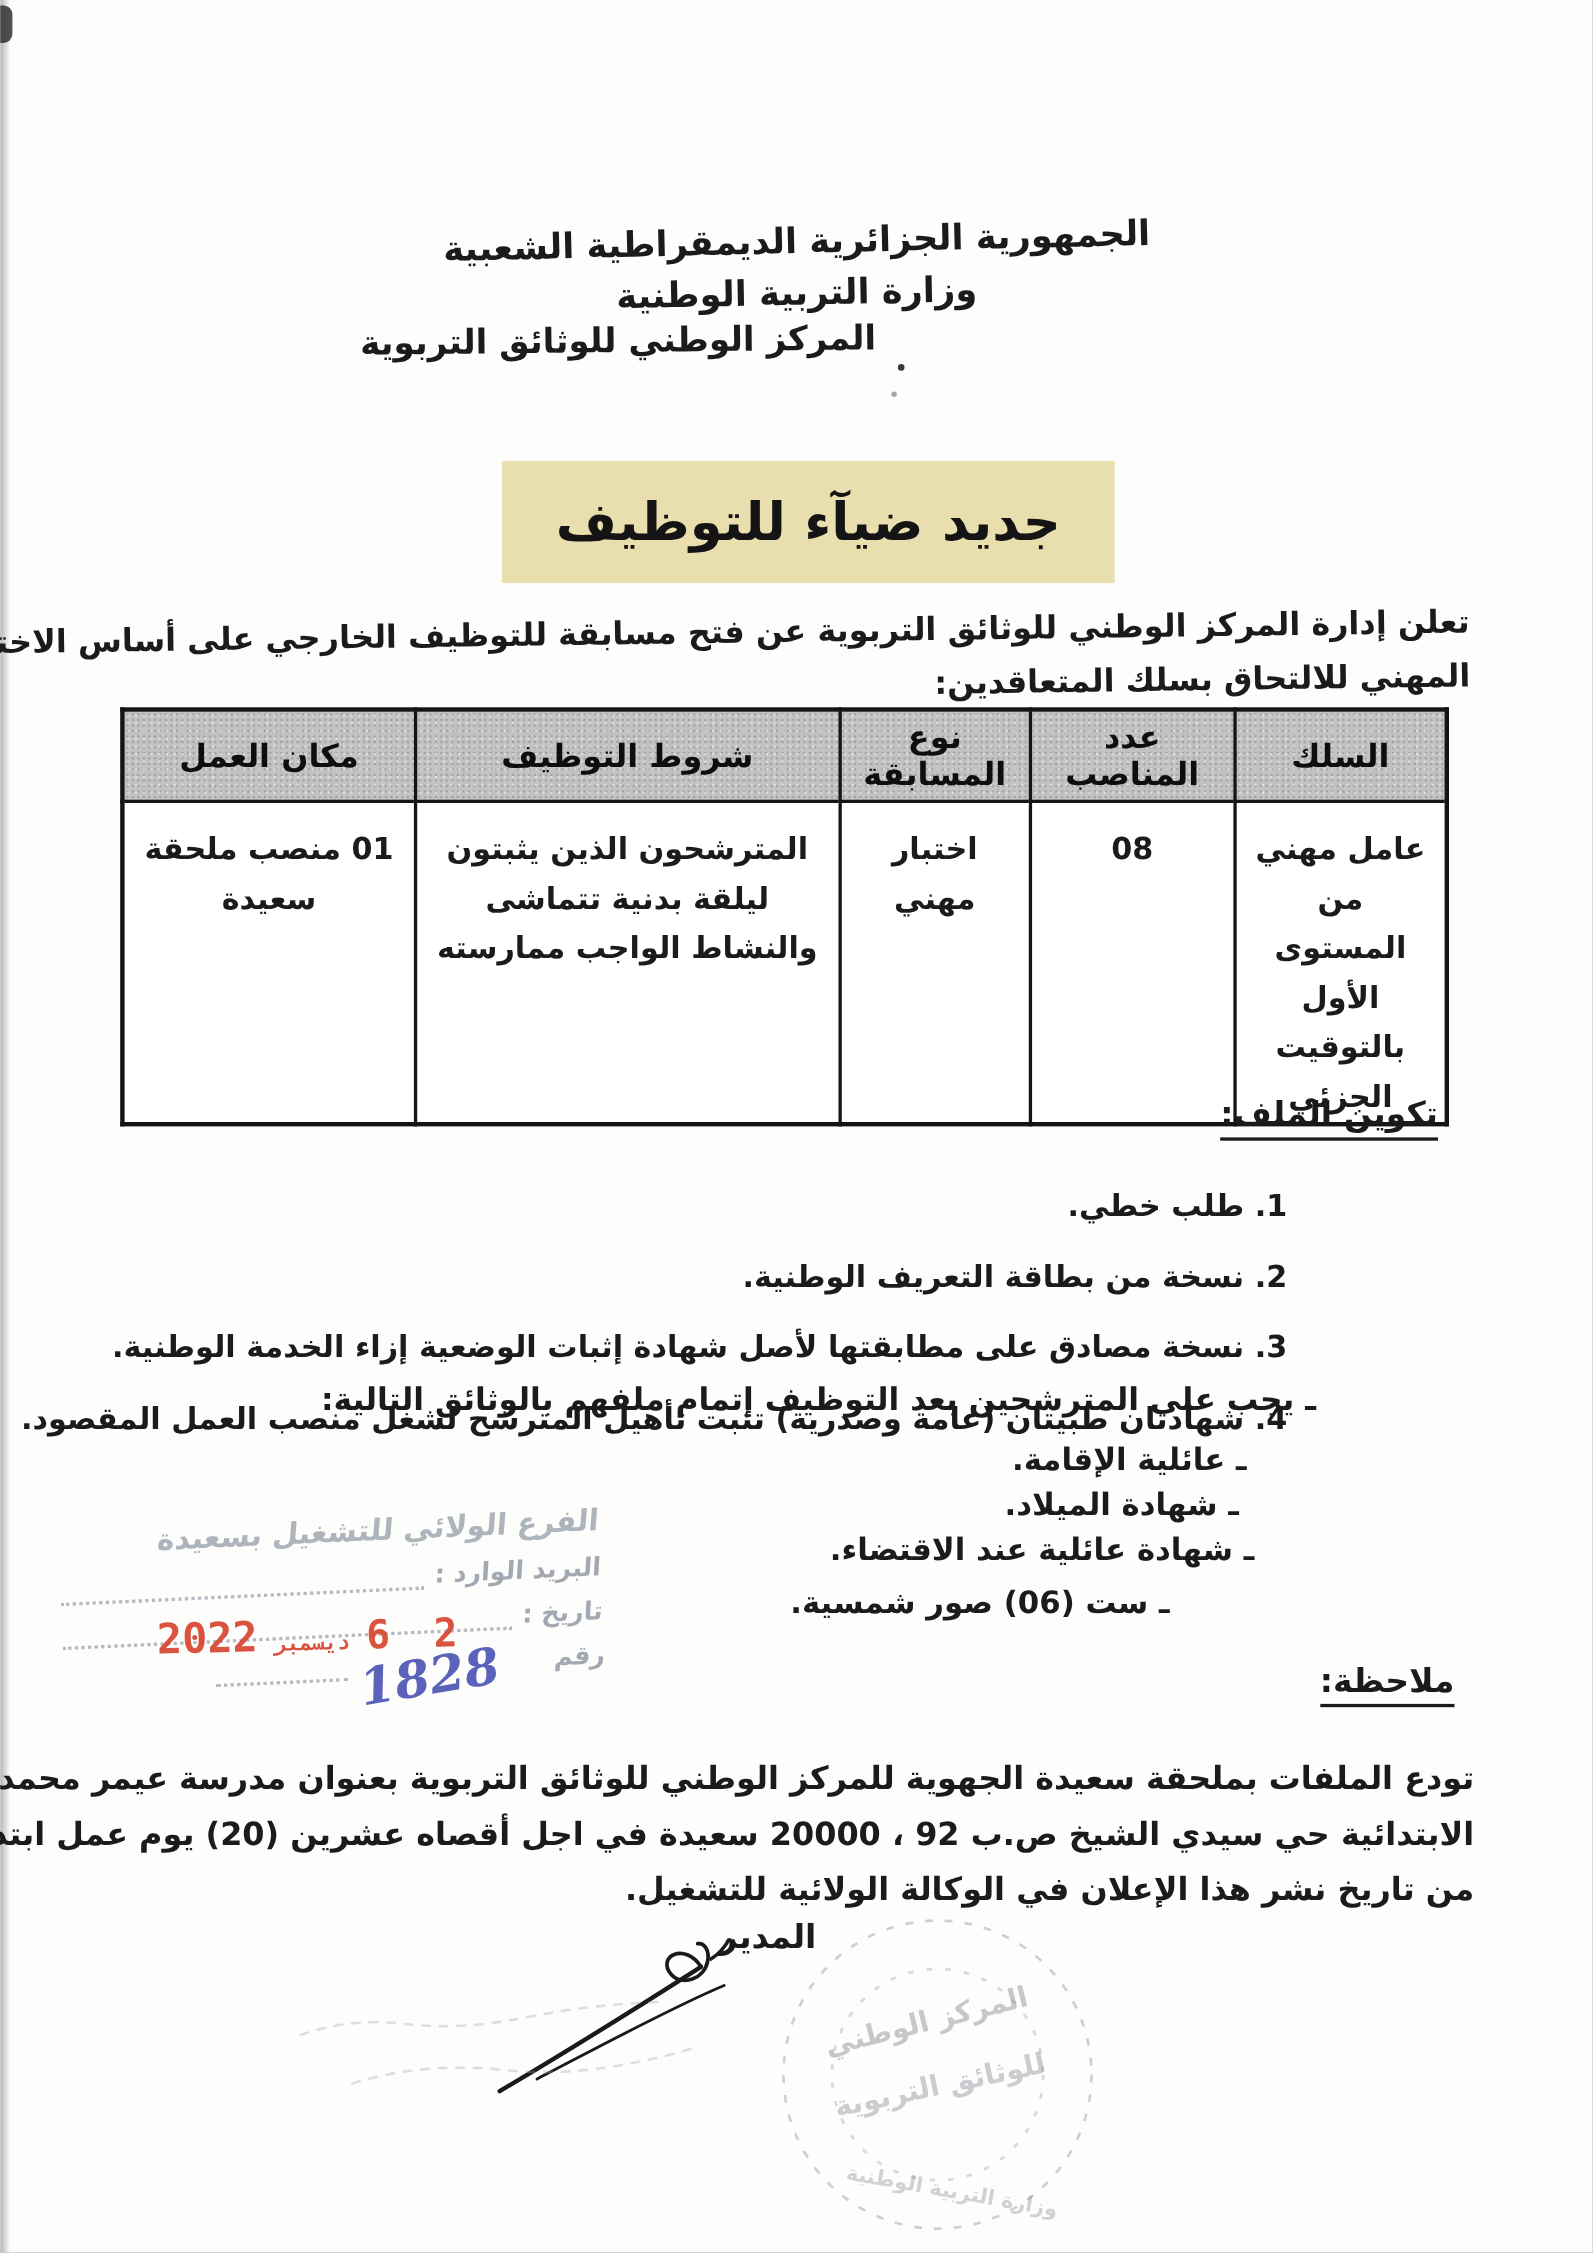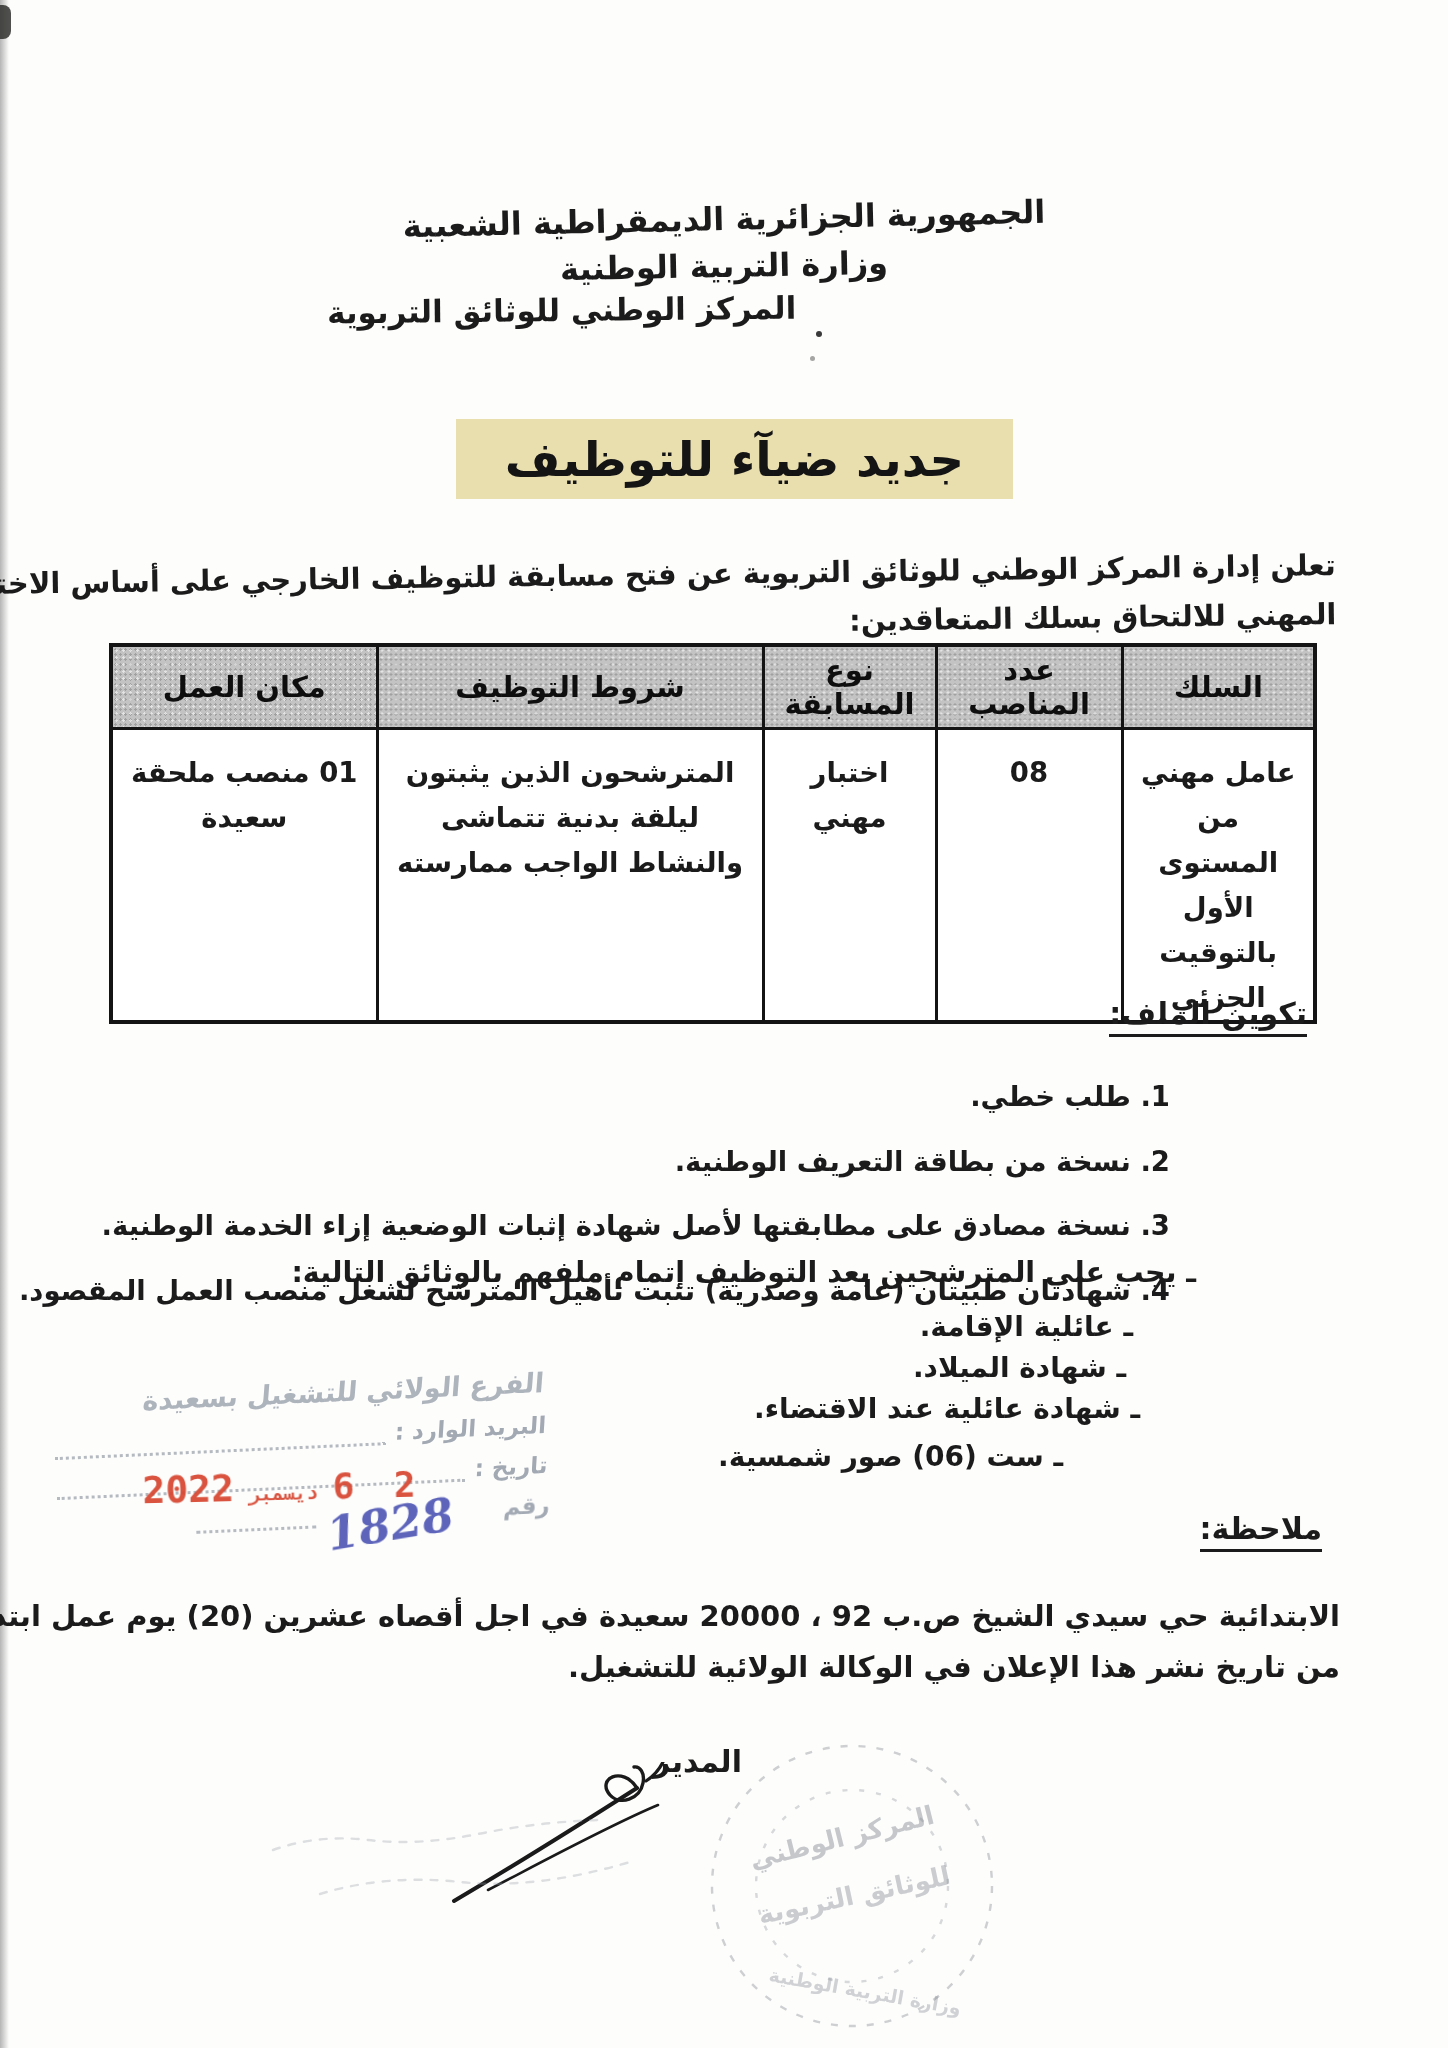--- a/index.html
+++ b/index.html
@@ -20,21 +20,21 @@
 
   
   .hdr { position:absolute; left:0; width:100%; text-align:center;
     font-weight:bold; font-size:32px; letter-spacing:.5px; }
   .hdr1 { top:200px; transform:rotate(-1.3deg); }
   .hdr2 { top:247px; transform:rotate(-1.1deg); }
   .hdr3 { position:absolute; top:292px; right:652px; font-weight:bold;
     font-size:31px; white-space:nowrap; transform:rotate(-0.6deg); }
 
   
-  .banner { position:absolute; left:456px; top:419px; width:557px; height:80px;
+  .banner { position:absolute; left:456px; top:419px; width:557px; height:111px;
     background:#e9deae; display:flex; align-items:center; justify-content:center;
     font-size:48px; font-weight:bold; color:#141414; }
 
   
   .intro { position:absolute; right:112px; top:541px; width:1225px;
     font-size:29px; font-weight:bold; line-height:49px; text-align:right;
     transform:rotate(-0.8deg); transform-origin:right center; white-space:nowrap; }
 
   
   table.jobs { position:absolute; right:131px; top:643px; width:1204px;
@@ -165,20 +165,21 @@
   </div>
 
   <div class="dash-main">ـ يجب على المترشحين بعد التوظيف إتمام ملفهم بالوثائق التالية:</div>
   <div class="dash-item di1">ـ عائلية الإقامة.</div>
   <div class="dash-item di2">ـ شهادة الميلاد.</div>
   <div class="dash-item di3">ـ شهادة عائلية عند الاقتضاء.</div>
   <div class="dash-item di4">ـ ست (06) صور شمسية.</div>
 
   <div class="sec-heading note-heading">ملاحظة:</div>
   <div class="note-body">
+    <div>تودع الملفات بملحقة سعيدة الجهوية للمركز الوطني للوثائق التربوية بعنوان مدرسة عيمر محمد</div>
     <div>الابتدائية حي سيدي الشيخ ص.ب 92 ، 20000 سعيدة في اجل أقصاه عشرين (20) يوم عمل ابتداء</div>
     <div>من تاريخ نشر هذا الإعلان في الوكالة الولائية للتشغيل.</div>
   </div>
 
   <div class="received-stamp">
     <div class="rs-line1">الفرع الولائي للتشغيل بسعيدة</div>
     <div class="rs-row">
       <span class="lbl">البريد الوارد :</span>
       <span class="rs-dots"></span>
     </div>

